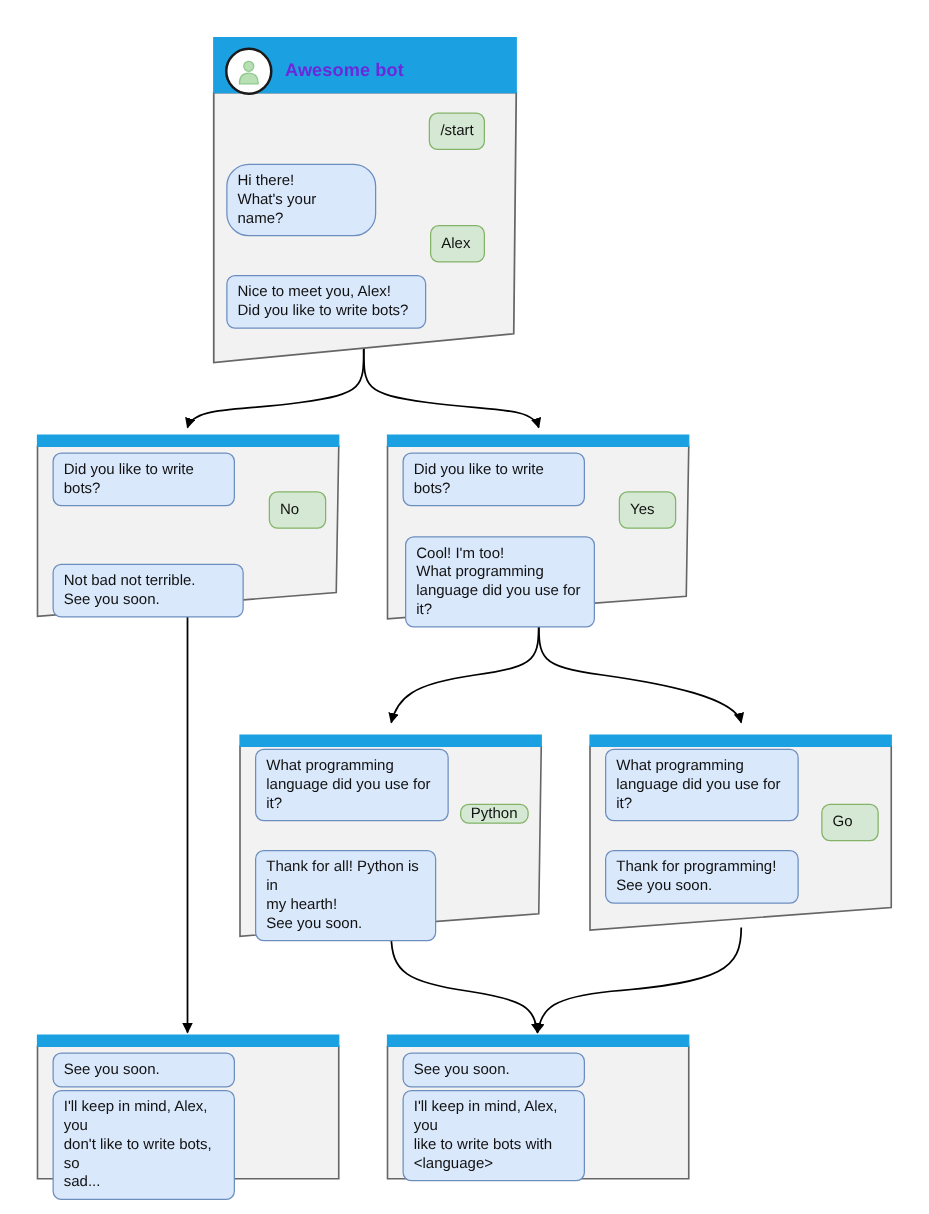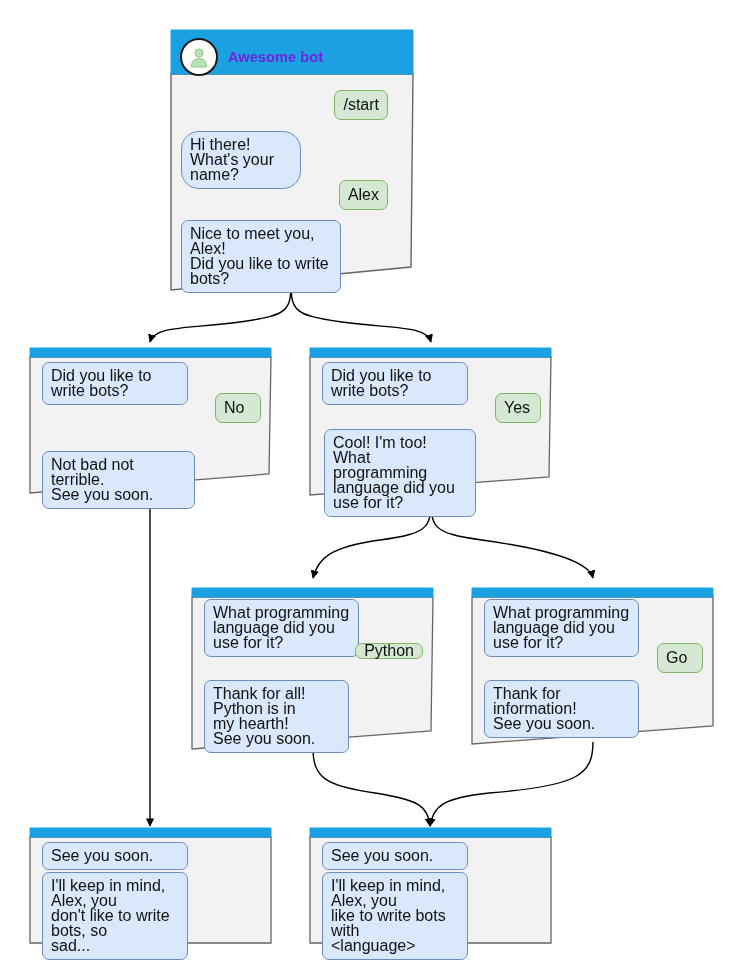--- a/index.html
+++ b/index.html
@@ -82,21 +82,21 @@
     position: absolute;
     left: 0;
     top: 0;
     width: 100%;
     height: 100%;
   }
   .bubble {
     position: absolute;
     border-radius: 7px;
     box-sizing: border-box;
-    font-size: 16px;
+    font-size: 12px;
     line-height: 15px;
     color: #111111;
     padding: 5px 8px 6px 8px;
     white-space: pre-line;
   }
   .bubble.bot {
     background: #dae8fc;
     border: 1px solid #6c8ebf;
   }
   .bubble.user {
@@ -207,21 +207,21 @@
 <div class="card" style="left:470px; top:586px; width:245px; height:166px;">
   <svg class="card-shape" viewBox="0 0 245 166" preserveAspectRatio="none">
     <path d="M 2 11 L 243 11 L 243 140 L 2 158 Z" fill="#f2f2f2" stroke="#666666" stroke-width="1.3"></path>
     <path d="M 2 2 L 243 2 L 243 11 L 2 11 Z" fill="#1ba1e2" stroke="#1ba1e2" stroke-width="1"></path>
   </svg>
   <div class="card-inner">
     <div class="msgs">
       <div class="bubble bot" style="left:14px; top:13px; width:155px;">What programming
 language did you use for it?</div>
       <div class="bubble user" style="right:12px; top:57px; min-width:46px; height:30px;">Go</div>
-      <div class="bubble bot" style="left:14px; top:94px; width:155px;">Thank for information!
+      <div class="bubble bot" style="left:14px; top:94px; width:155px;">Thank for programming!
 See you soon.</div>
     </div>
   </div>
 </div>
 
 <div class="card" style="left:28px; top:826px; width:245px; height:120px;">
   <svg class="card-shape" viewBox="0 0 245 120" preserveAspectRatio="none">
     <path d="M 2 11 L 243 11 L 243 117 L 2 117 Z" fill="#f2f2f2" stroke="#666666" stroke-width="1.3"></path>
     <path d="M 2 2 L 243 2 L 243 11 L 2 11 Z" fill="#1ba1e2" stroke="#1ba1e2" stroke-width="1"></path>
   </svg>

